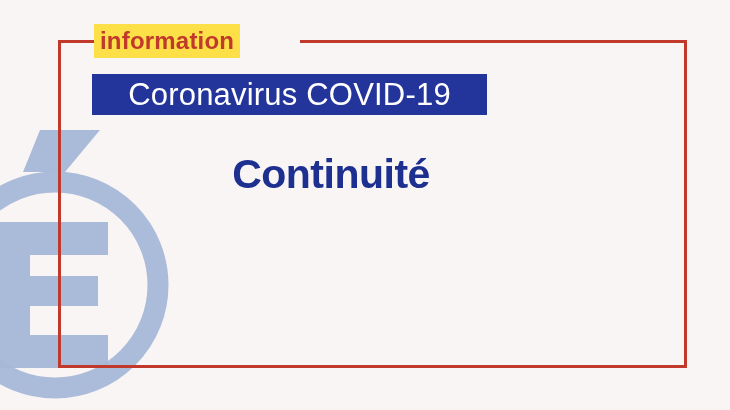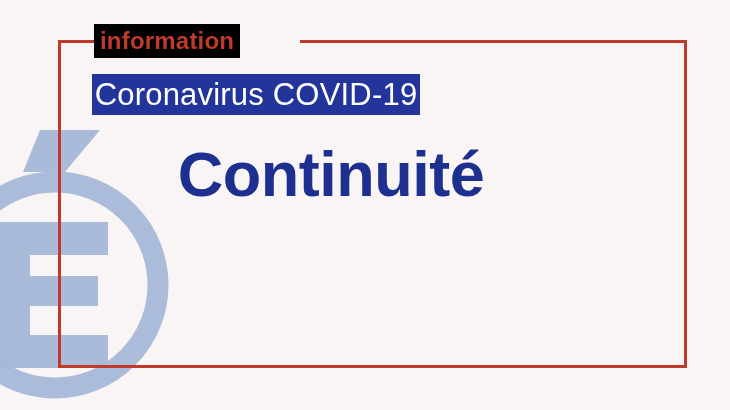--- a/index.html
+++ b/index.html
@@ -42,54 +42,54 @@
   #frame-top-b  { left: 300px; top: 40px;  width: 387px; height: 3px;  }
 
   
   #information-label {
     position: absolute;
     left: 94px;
     top: 24px;
     height: 34px;
     line-height: 34px;
     padding: 0 6px;
-    background: #000000;
+    background: #fde047;
     color: #c0392b;
     font-size: 24px;
     font-weight: bold;
     letter-spacing: 0.2px;
     white-space: nowrap;
   }
 
   
   #covid-banner {
     position: absolute;
     left: 92px;
     top: 74px;
-    width: 328px;
+    width: 395px;
     height: 41px;
     background: #23359b;
     color: #ffffff;
     font-size: 31px;
     font-weight: normal;
     line-height: 41px;
     text-align: center;
     white-space: nowrap;
     letter-spacing: 0.2px;
   }
 
   
   #headline {
     position: absolute;
     left: 0;
     top: 142px;
     width: 662px;
     text-align: center;
     color: #1d2f8f;
-    font-size: 63px;
+    font-size: 41px;
     font-weight: bold;
     line-height: 65px;
     letter-spacing: -0.5px;
   }
   #headline .line { display: block; }
 </style>
 </head>
 <body>
 
 <div id="poster">

